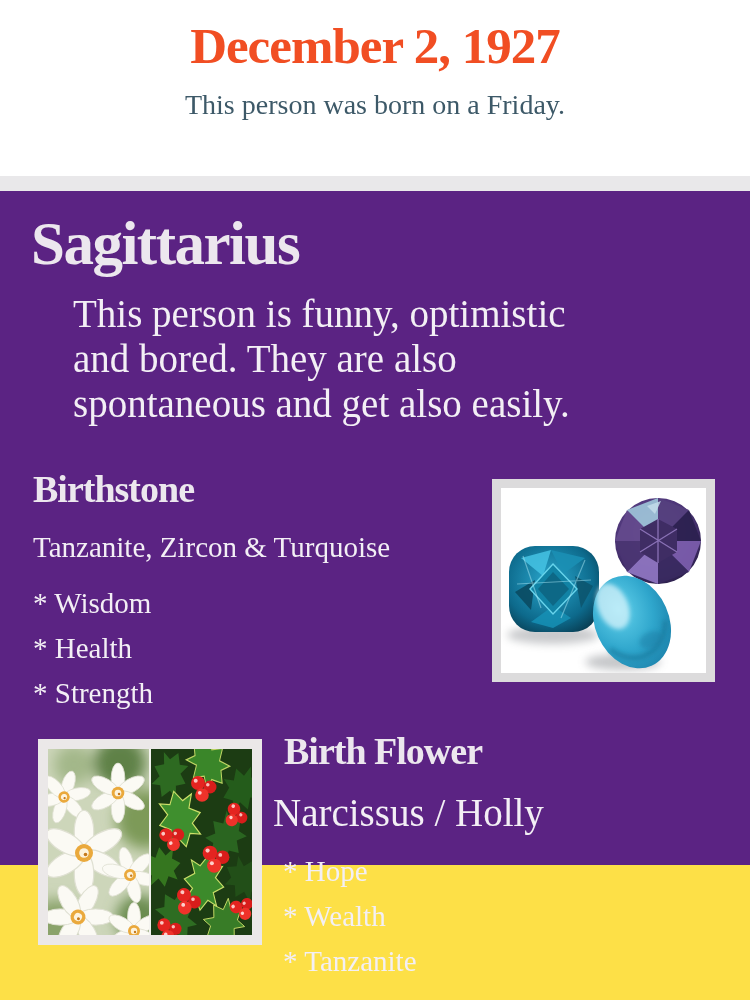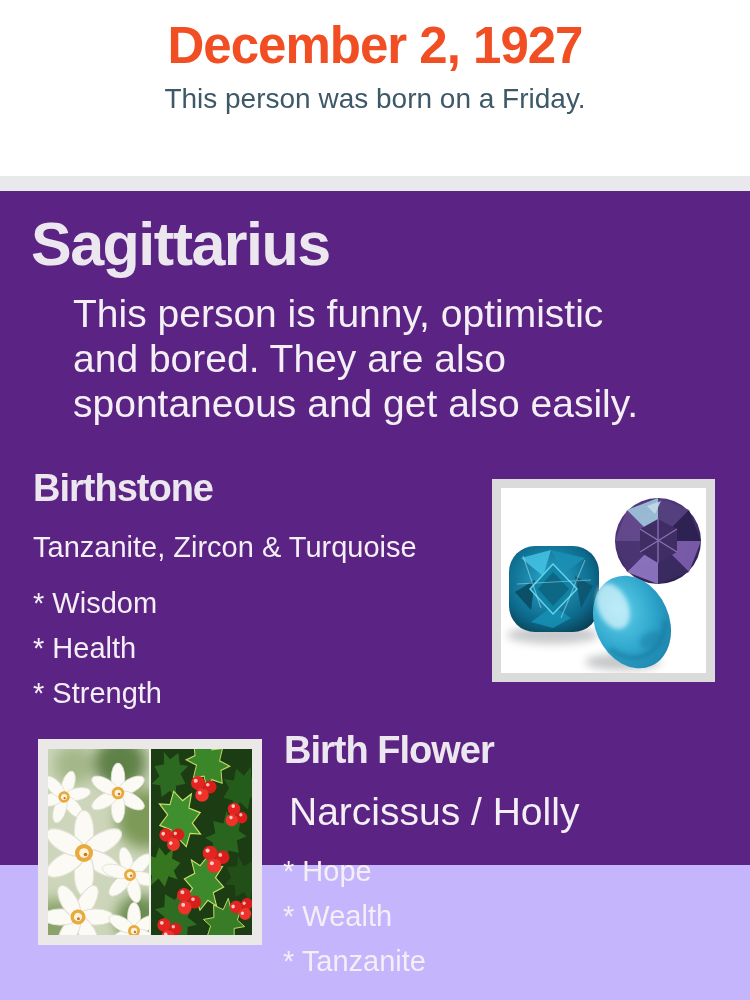--- a/index.html
+++ b/index.html
@@ -1,43 +1,43 @@
 <!DOCTYPE html>
 <html><head>
 <meta charset="utf-8">
 <style>
   * { margin:0; padding:0; box-sizing:border-box; }
   html,body { background:#ffffff; }
   .page {
     position:relative; width:750px; height:1000px; overflow:hidden;
-    background:#c4b5fd; font-family:Liberation Sans, sans-serif;
+    background:#fde047; font-family:Liberation Serif, serif;
   }
   
   .header { position:absolute; top:0; left:0; width:750px; height:176px; background:#ffffff; text-align:center; }
   .date-title { padding-top:16px; font-size:51px; line-height:60px; font-weight:bold; letter-spacing:-1px; color:#f14e23; }
   .site-summary { margin-top:5px; font-size:31px; line-height:38px; font-weight:400; color:#1d1d1f; }
-  .born-line { margin-top:6px; font-size:28px; line-height:34px; color:#3d5968; }
+  .born-line { margin-top:12px; font-size:28px; line-height:34px; color:#3d5968; }
   .divider-strip { position:absolute; top:176px; left:0; width:750px; height:15px; background:#e9e8ea; }
   
   .purple-section { position:absolute; top:191px; left:0; width:750px; height:674px; background:#5b2383; color:#efeaf2;padding-left:40px; }
   .zodiac-name { position:absolute; left:31px; top:18px; font-size:61px; font-weight:bold; letter-spacing:-1.5px; color:#ece7ee; }
   .zodiac-desc { position:absolute; left:33px; top:100px; width:700px; font-size:39px; line-height:45px; color:#f3eff5;margin-left:40px; }
   .section-title { position:absolute; font-size:38px; font-weight:bold; letter-spacing:-1px; color:#ece7ee; }
   .birthstone-title { left:33px; top:276px; }
   .birthstone-sub { position:absolute; left:33px; top:340px; font-size:29px; color:#f3eff5; }
   .traits { position:absolute; list-style:none; font-size:29px; color:#f3eff5; }
   .traits li { line-height:45px; }
   .birthstone-traits { left:33px; top:390px; }
   
   .photo-card { position:absolute; background:#ffffff; }
   .gem-card { left:492px; top:288px; width:223px; height:203px; border:9px solid #dcdbdc; }
   .flower-card { left:38px; top:548px; width:224px; height:206px; border:10px solid #ebe8e8; }
   .photo-card svg { display:block; }
   .birthflower-title { left:284px; top:538px;text-align:center; }
-  .birthflower-sub { position:absolute; left:289px; top:599px; font-size:39px; color:#f3eff5; }
+  .birthflower-sub { position:absolute; left:273px; top:599px; font-size:39px; color:#f3eff5; }
   .birthflower-traits { left:283px; top:658px; }
 </style>
 </head>
 <body>
 
 <div class="page">
 
   <div class="header">
     <div class="date-title">December 2, 1927</div>
     <div class="born-line">This person was born on a Friday.</div>

